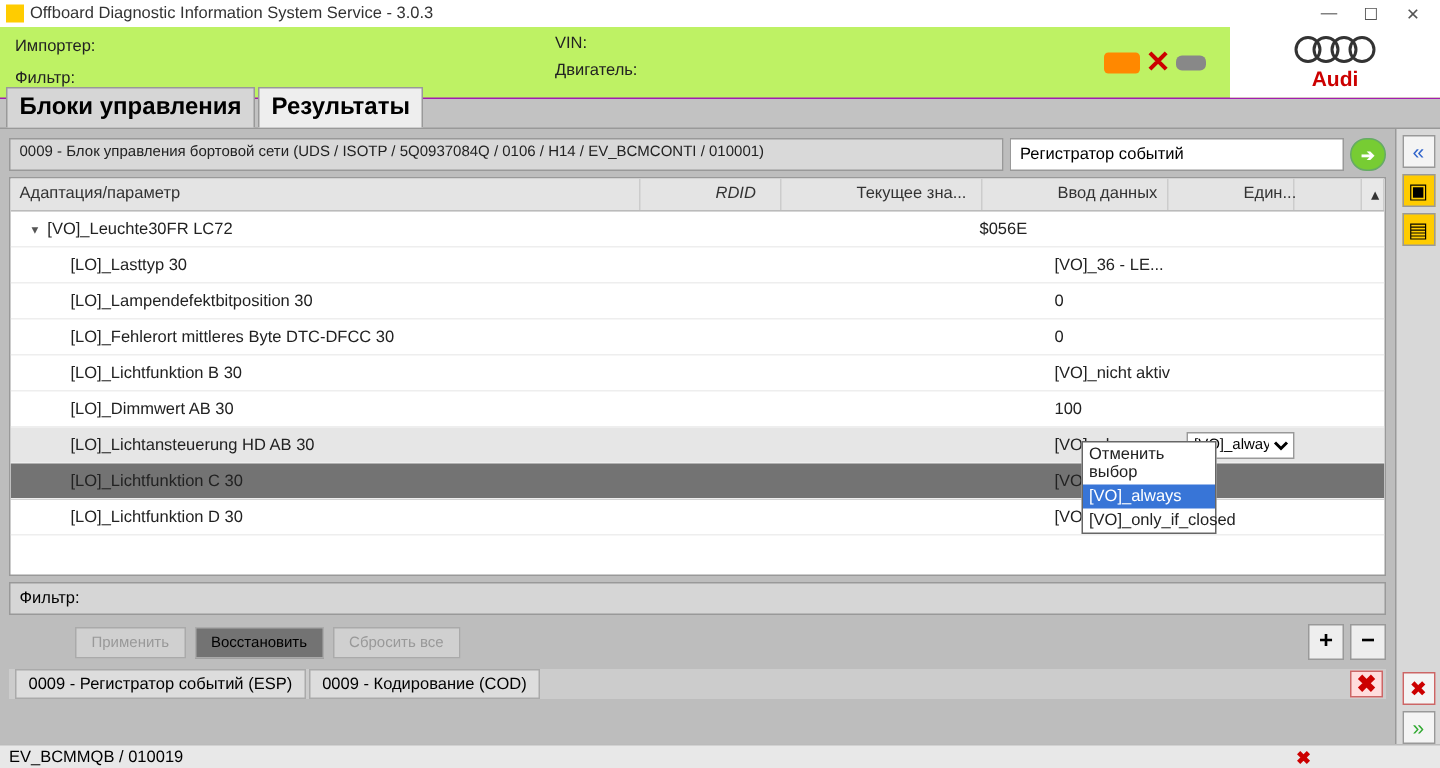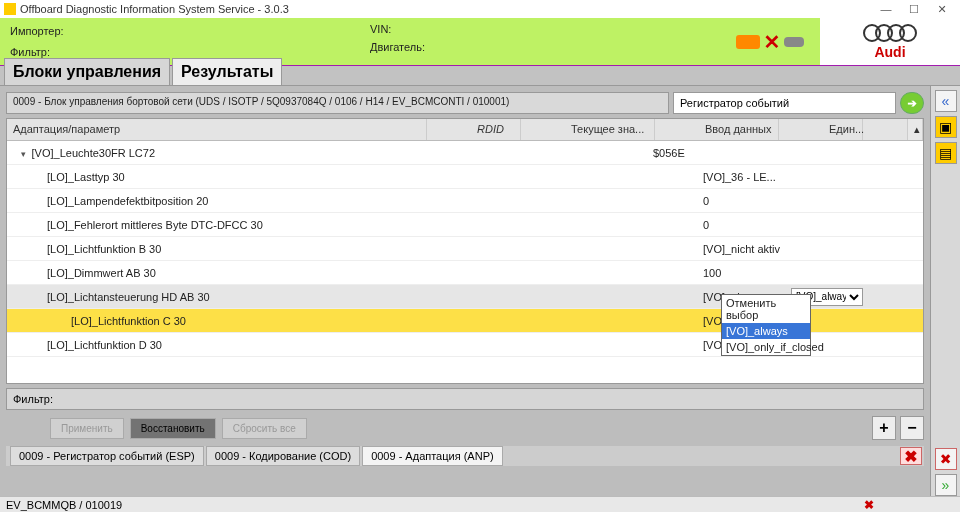--- a/index.html
+++ b/index.html
@@ -34,21 +34,21 @@
   .ghead div { padding: 4px 6px; border-right: 1px solid #ccc; }
   .c-name { flex: 1; }
   .c-rdid { width: 50px; font-style: italic; }
   .c-cur { width: 90px; }
   .c-inp { width: 80px; }
   .c-unit { width: 40px; }
   .scrollstub { width: 16px; background: #e8e8e8; border-left: 1px solid #ccc; }
   .gbody { overflow-y: hidden; height: 244px; }
   .grow { display: flex; height: 24px; border-bottom: 1px solid #eee; font-size: 10px; color: #222; align-items: center; position: relative; }
   .grow.group { font-weight: normal; }
-  .grow.sel { background: #fde047; padding-left: 24px; }
+  .grow.sel { background: #737373; }
   .grow.hl { background: #e6e6e6; }
   .gname { flex: 1; padding-left: 40px; }
   .grow.group .gname { padding-left: 14px; }
   .grow.group .gname::before { content: "▾"; margin-right: 6px; font-size: 9px; color: #555; }
   .grdid { width: 50px; padding: 0 6px; }
   .gcur { width: 90px; padding: 0 6px; white-space: nowrap; overflow: hidden; text-overflow: ellipsis; }
   .ginp { width: 80px; padding: 0 4px; }
   .gunit { width: 40px; }
   .gscroll { width: 16px; }
   .inpsel { width: 100%; height: 18px; border: 1px solid #999; font-size: 10px; background: #fff; }
@@ -144,21 +144,21 @@
         </div>
         <div class="grow">
     <div class="gname">[LO]_Lasttyp 30</div>
           <div class="grdid"></div>
     <div class="gcur">[VO]_36 - LE...</div>
     <div class="ginp" style="position:relative"></div>
     <div class="gunit"></div>
           <div class="gscroll"></div>
         </div>
         <div class="grow">
-    <div class="gname">[LO]_Lampendefektbitposition 20</div>
+    <div class="gname">[LO]_Lampendefektbitposition 30</div>
           <div class="grdid"></div>
     <div class="gcur">0</div>
     <div class="ginp" style="position:relative"></div>
     <div class="gunit"></div>
           <div class="gscroll"></div>
         </div>
         <div class="grow">
     <div class="gname">[LO]_Fehlerort mittleres Byte DTC-DFCC 30</div>
           <div class="grdid"></div>
     <div class="gcur">0</div>
@@ -223,21 +223,20 @@
     <div class="abtn">Восстановить</div>
     <div class="abtn disabled">Сбросить все</div>
     <div class="spacer"></div>
     <div class="sqbtn">+</div>
     <div class="sqbtn">−</div>
   </div>
 
   <div class="bottomtabs">
     <div>0009 - Регистратор событий (ESP)</div>
     <div>0009 - Кодирование (COD)</div>
-    <div class="active">0009 - Адаптация (ANP)</div>
     <div class="spacer"></div>
     <div class="xclose">✖</div>
   </div>
 </div>
 
 <div class="sidebar">
   <div class="sbtn" style="color:#36c">«</div>
   <div class="sbtn" style="background:#fc0">▣</div>
   <div class="sbtn" style="background:#fc0">▤</div>
   <div style="flex:1"></div>

